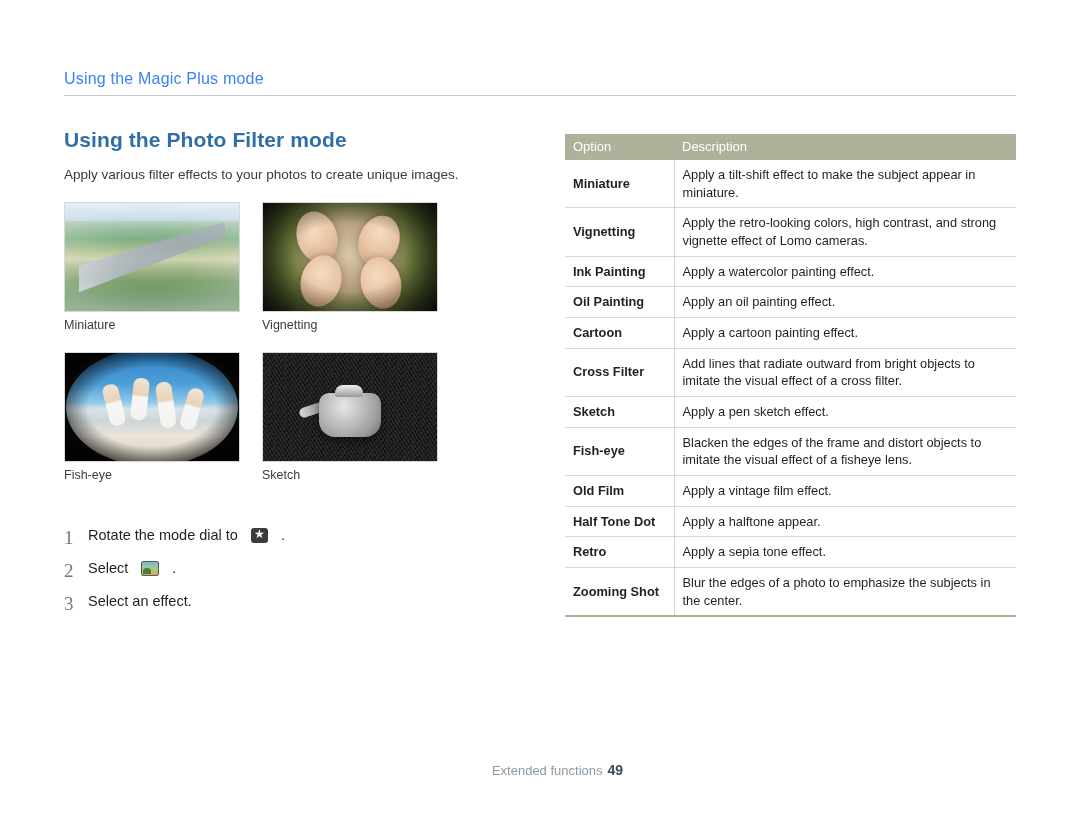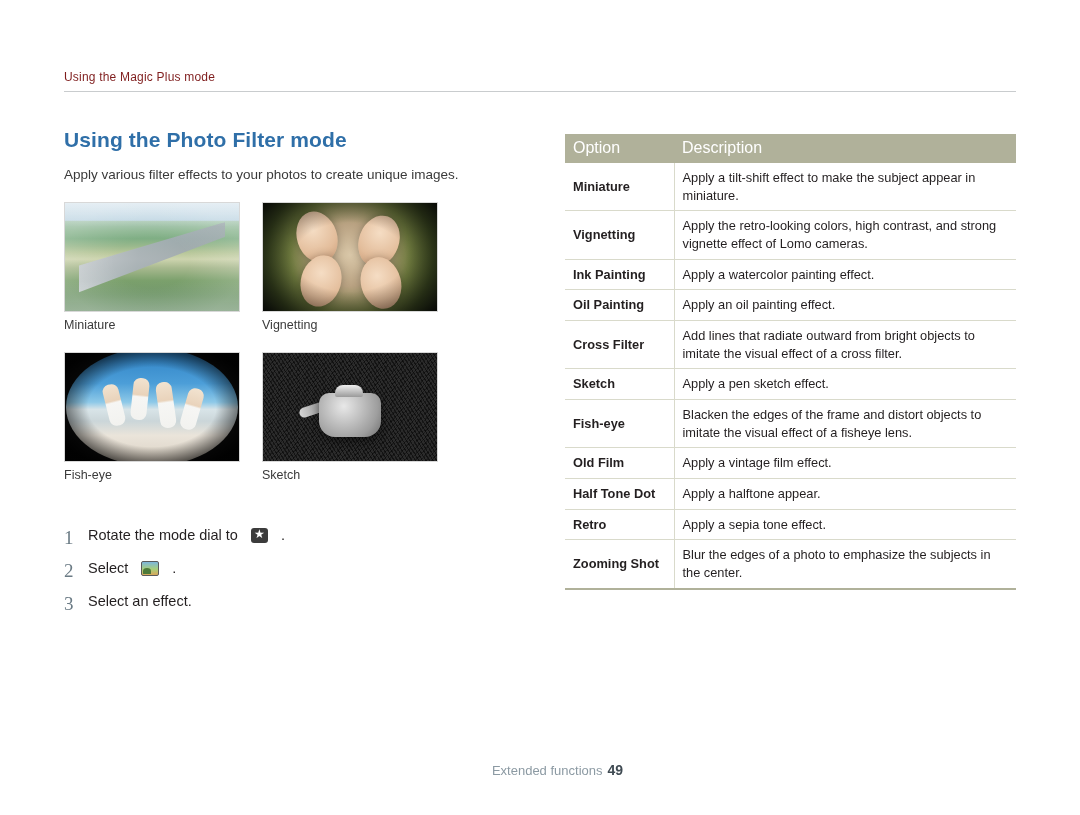--- a/index.html
+++ b/index.html
@@ -15,22 +15,22 @@
     overflow: hidden;
   }
 
   
   .running-head {
     position: absolute;
     left: 64px; top: 70px;
     width: 952px;
   }
   .running-head .rh-text {
-    font-size: 12px;
-    color: #7f1d1d;
+    font-size: 16px;
+    color: #3b82f6;
     letter-spacing: .2px;
     padding-bottom: 7px;
     display: block;
   }
   .running-head .rh-rule {
     border-bottom: 1px solid #c9ccce;
     width: 100%;
     height: 0;
   }
 
@@ -244,21 +244,21 @@
     border-collapse: collapse;
     width: 451px;
     font-size: 12.8px;
   }
   table.opt-table thead th {
     background: #b0b19a;
     color: #ffffff;
     font-weight: normal;
     text-align: left;
     padding: 5px 8px 6px 8px;
-    font-size: 16px;
+    font-size: 13px;
   }
   table.opt-table thead th.c1 { width: 109px; }
   table.opt-table tbody td {
     border-bottom: 1px solid #d9dacb;
     padding: 6px 8px;
     vertical-align: middle;
     line-height: 1.38;
     color: #231f20;
   }
   table.opt-table tbody td.c1 {
@@ -398,20 +398,24 @@
       </tr>
       <tr>
         <td class="c1">Ink Painting</td>
         <td>Apply a watercolor painting effect.</td>
       </tr>
       <tr>
         <td class="c1">Oil Painting</td>
         <td>Apply an oil painting effect.</td>
       </tr>
       <tr>
+        <td class="c1">Cartoon</td>
+        <td>Apply a cartoon painting effect.</td>
+      </tr>
+      <tr>
         <td class="c1">Cross Filter</td>
         <td>Add lines that radiate outward from bright objects to imitate the visual effect of a cross filter.</td>
       </tr>
       <tr>
         <td class="c1">Sketch</td>
         <td>Apply a pen sketch effect.</td>
       </tr>
       <tr>
         <td class="c1">Fish-eye</td>
         <td>Blacken the edges of the frame and distort objects to imitate the visual effect of a fisheye lens.</td>

